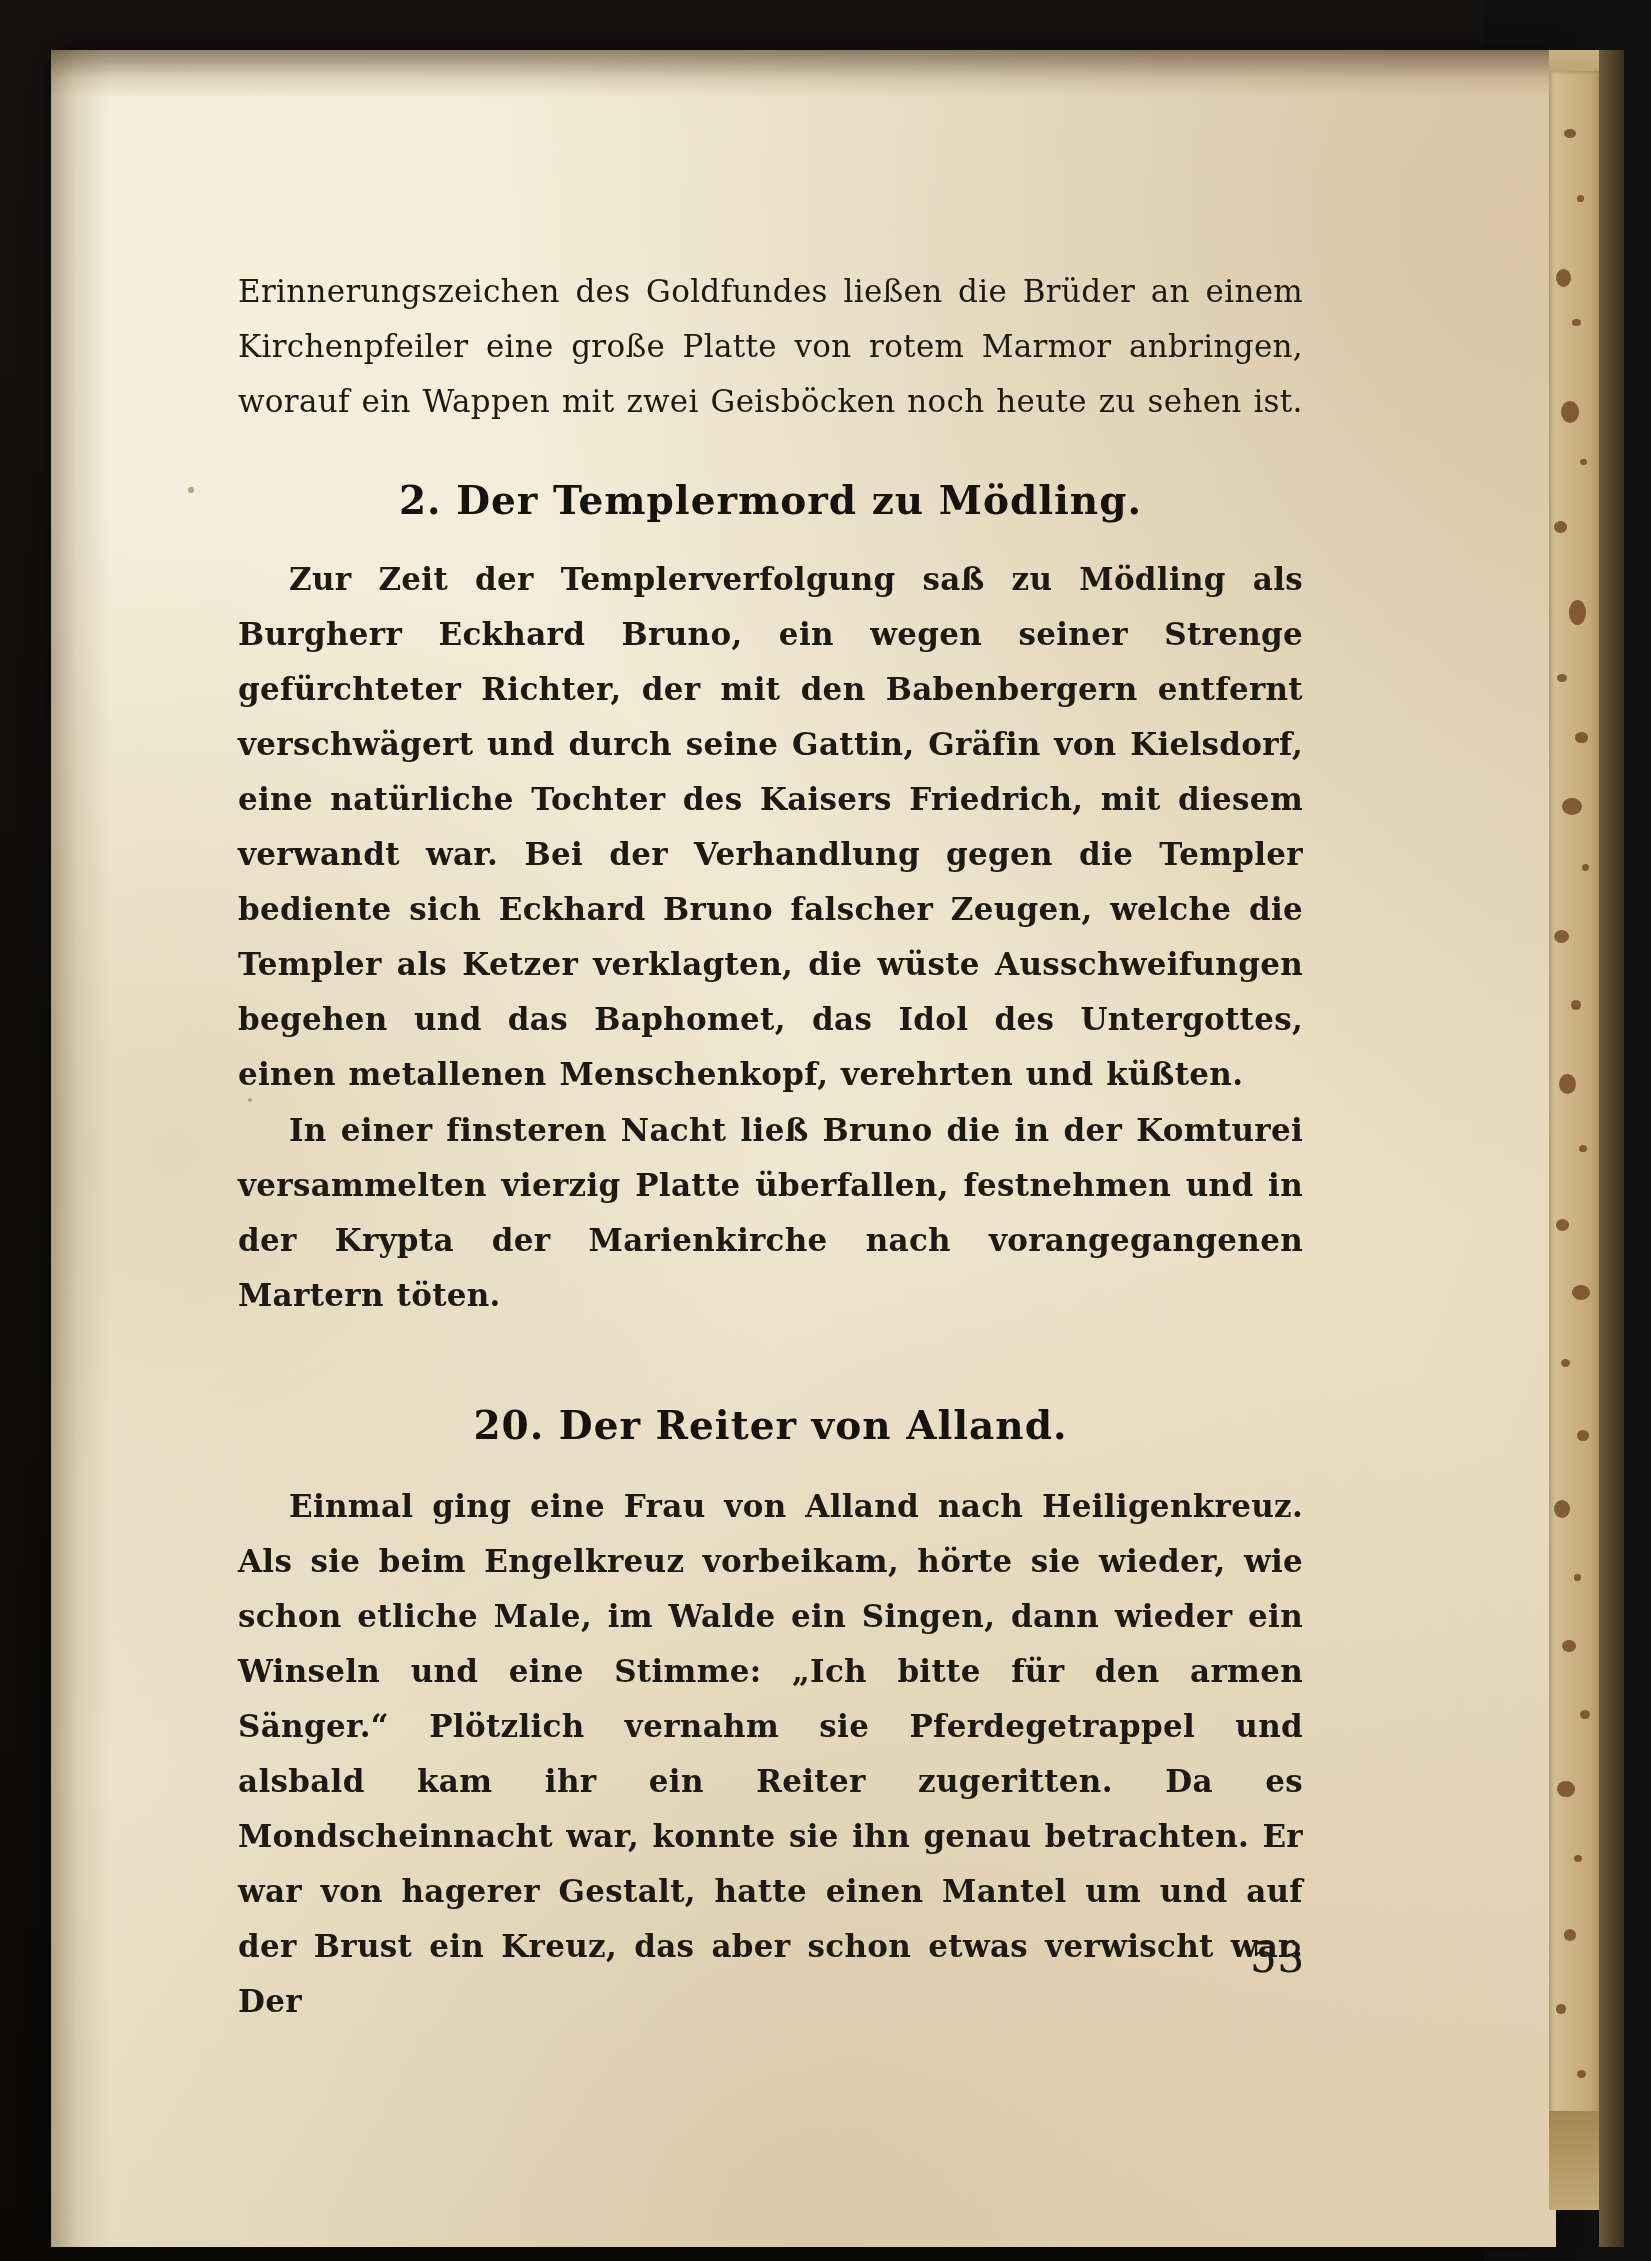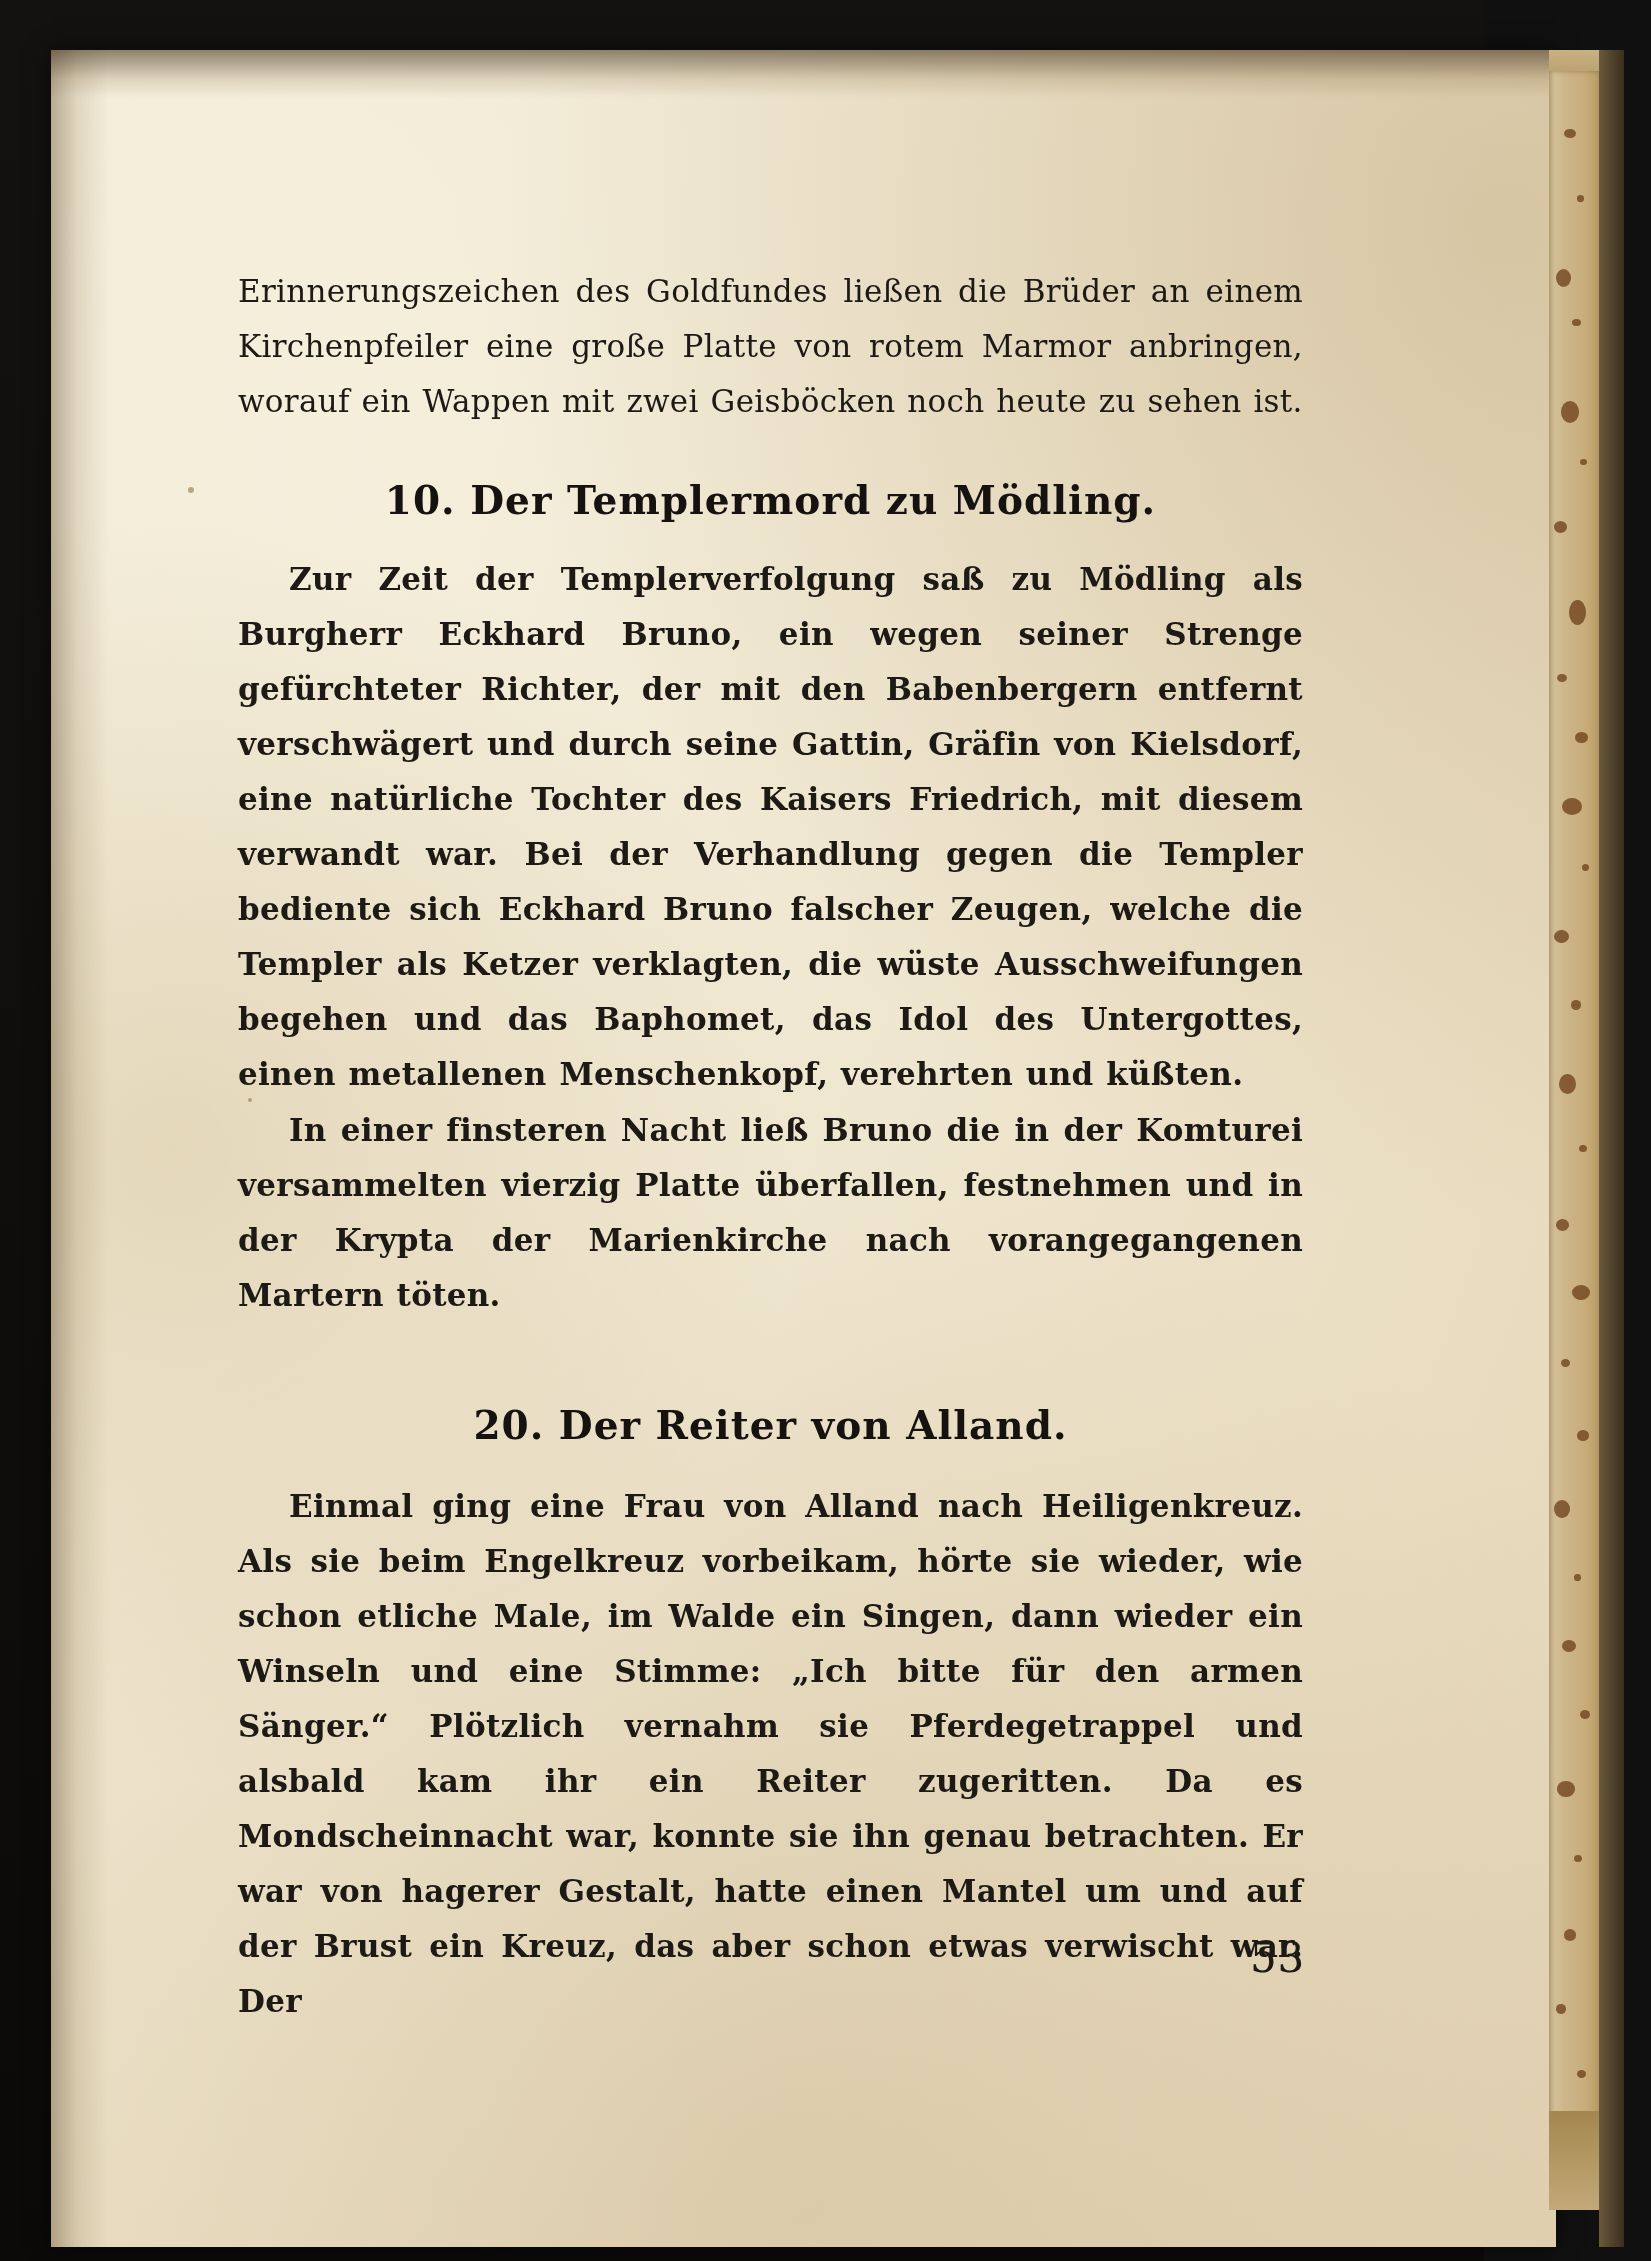--- a/index.html
+++ b/index.html
@@ -213,21 +213,21 @@
   </div>
   <div class="edgecap bot"></div>
   <div class="board"></div>
 
   <span class="fleck" style="left:188px; top:487px; width:5.8px; height:5.8px;"></span>
   <span class="fleck" style="left:248px; top:1098px; width:4.1px; height:4.1px;"></span>
 
   <div class="textblock">
     <p class="para">Erinnerungszeichen des Goldfundes ließen die Brüder an einem Kirchenpfeiler eine große Platte von rotem Marmor anbringen, worauf ein Wappen mit zwei Geisböcken noch heute zu sehen ist.</p>
 
-    <h2 class="heading">10. Der Templermord zu Mödling.</h2>
+    <h2 class="heading">2. Der Templermord zu Mödling.</h2>
 
     <p class="para indent">Zur Zeit der Templerverfolgung saß zu Mödling als Burgherr Eckhard Bruno, ein wegen seiner Strenge gefürchteter Richter, der mit den Babenbergern entfernt verschwägert und durch seine Gattin, Gräfin von Kielsdorf, eine natürliche Tochter des Kaisers Friedrich, mit diesem verwandt war. Bei der Verhandlung gegen die Templer bediente sich Eckhard Bruno falscher Zeugen, welche die Templer als Ketzer verklagten, die wüste Ausschweifungen begehen und das Baphomet, das Idol des Untergottes, einen metallenen Menschenkopf, verehrten und küßten.</p>
     <p class="para indent">In einer finsteren Nacht ließ Bruno die in der Komturei versammelten vierzig Platte überfallen, festnehmen und in der Krypta der Marienkirche nach vorangegangenen Martern töten.</p>
 
     <h2 class="heading second">20. Der Reiter von Alland.</h2>
 
     <p class="para indent">Einmal ging eine Frau von Alland nach Heiligenkreuz. Als sie beim Engelkreuz vorbeikam, hörte sie wieder, wie schon etliche Male, im Walde ein Singen, dann wieder ein Winseln und eine Stimme: „Ich bitte für den armen Sänger.“ Plötzlich vernahm sie Pferdegetrappel und alsbald kam ihr ein Reiter zugeritten. Da es Mondscheinnacht war, konnte sie ihn genau betrachten. Er war von hagerer Gestalt, hatte einen Mantel um und auf der Brust ein Kreuz, das aber schon etwas verwischt war. Der</p>
   </div>
 
   <div class="pagenum">53</div>

